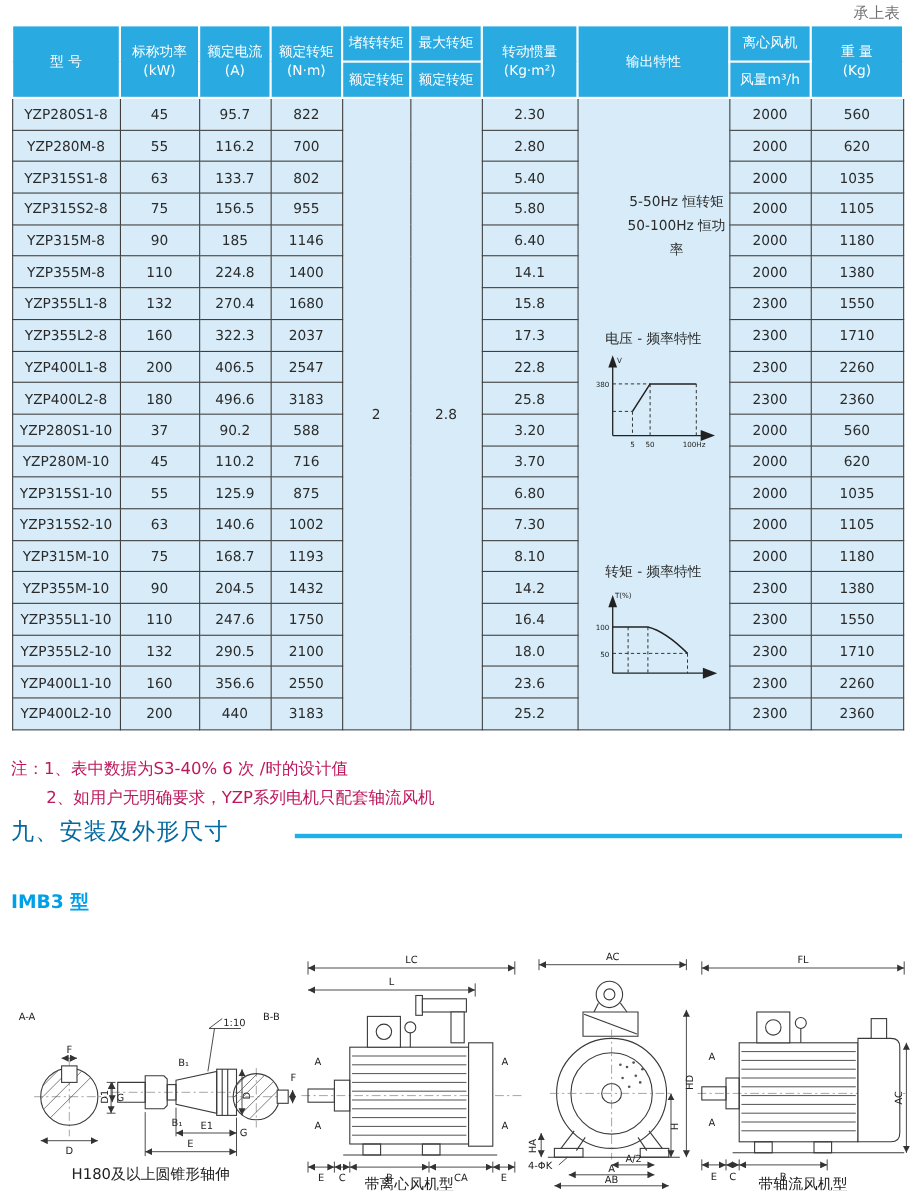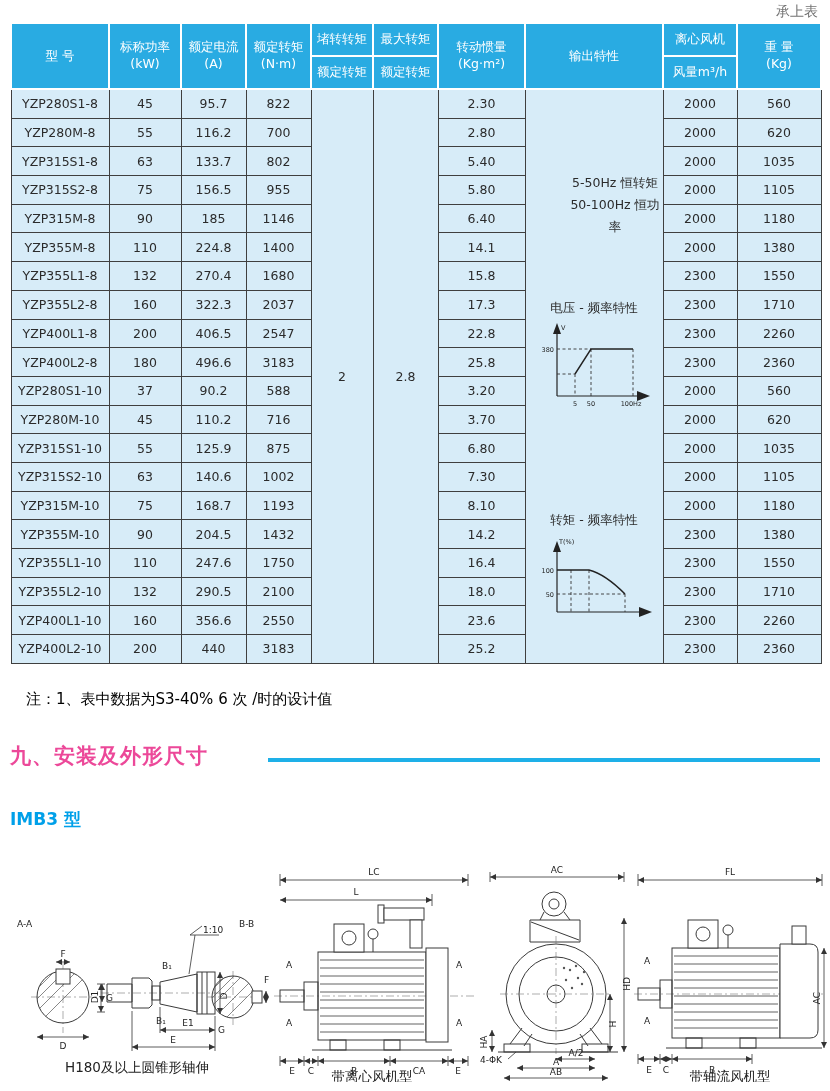--- a/index.html
+++ b/index.html
@@ -22,25 +22,25 @@
   .oc-wrap{display:flex;flex-direction:column;align-items:center;}
   .oc-lines{margin-top:82px;font-size:12.5px;line-height:1.75;text-align:center;margin-left:42px;}
   .oc-title1{margin-top:62px;font-size:12.5px;}
   .oc-title2{margin-top:97px;font-size:12.5px;}
   .oc-chart{margin-top:3px;}
   .axis{stroke:#222;stroke-width:1.2;}
   .dsh{stroke:#333;stroke-width:0.9;stroke-dasharray:3 2.5;fill:none;}
   .curve{stroke:#222;stroke-width:1.4;fill:none;}
   .oc-chart text{font-size:6.5px;fill:#222;}
 
-  .notes{position:absolute;left:26px;top:686px;font-size:15px;color:#000000;line-height:26px;}
+  .notes{position:absolute;left:10px;top:686px;font-size:15px;color:#be185d;line-height:26px;}
   .notes .n2{padding-left:32px;}
 
-  .sec-head{position:absolute;left:10px;top:742px;font-size:21px;font-weight:bold;
-            color:#ec4899;letter-spacing:1px;}
+  .sec-head{position:absolute;left:10px;top:742px;font-size:21px;font-weight:normal;
+            color:#0369a1;letter-spacing:1px;}
   .sec-line{position:absolute;left:268px;top:758px;width:552px;height:4px;background:#1eb0e8;}
   .imb3{position:absolute;left:10px;top:808px;font-size:17px;font-weight:bold;color:#00a0e9;text-align:center;}
 
   .draw-area{position:absolute;left:0;top:860px;width:830px;height:231px;}
   .draw{position:absolute;}
   .d-shaft{left:5px;top:15px;}
   .d-centrifugal{left:272px;top:4px;}
   .d-end{left:478px;top:2px;}
   .d-axial{left:632px;top:4px;}
   .ln{stroke:#3a3a3a;stroke-width:1;fill:none;}
@@ -339,20 +339,21 @@
           <td>3183</td>
           <td>25.2</td>
           <td>2300</td>
           <td>2360</td>
         </tr>
       </tbody>
   </table>
 
   <div class="notes">
     <div class="n1"><span>注：</span><span>1、表中数据为S3-40% 6 次 /时的设计值</span></div>
+    <div class="n2">2、如用户无明确要求，YZP系列电机只配套轴流风机</div>
   </div>
 
   <div class="sec-head">九、安装及外形尺寸</div>
   <div class="sec-line"></div>
   <div class="imb3">IMB3 型</div>
 
   <div class="draw-area">
 
     <svg class="draw d-shaft" width="265" height="205" viewBox="0 0 265 205">
       <defs>

